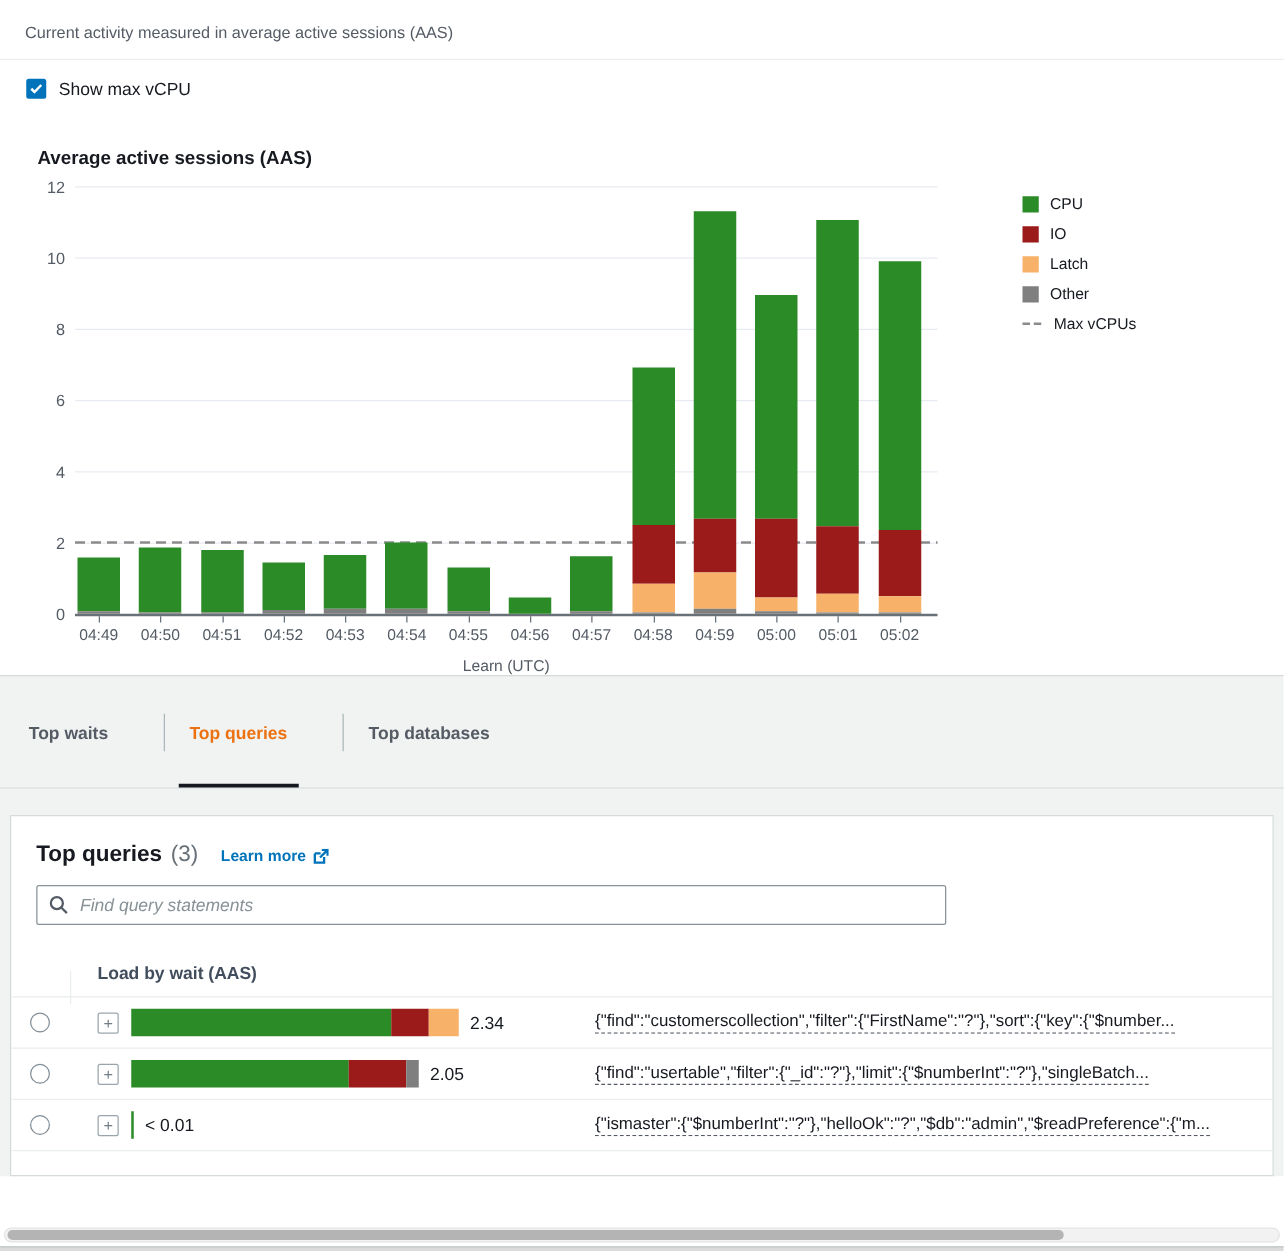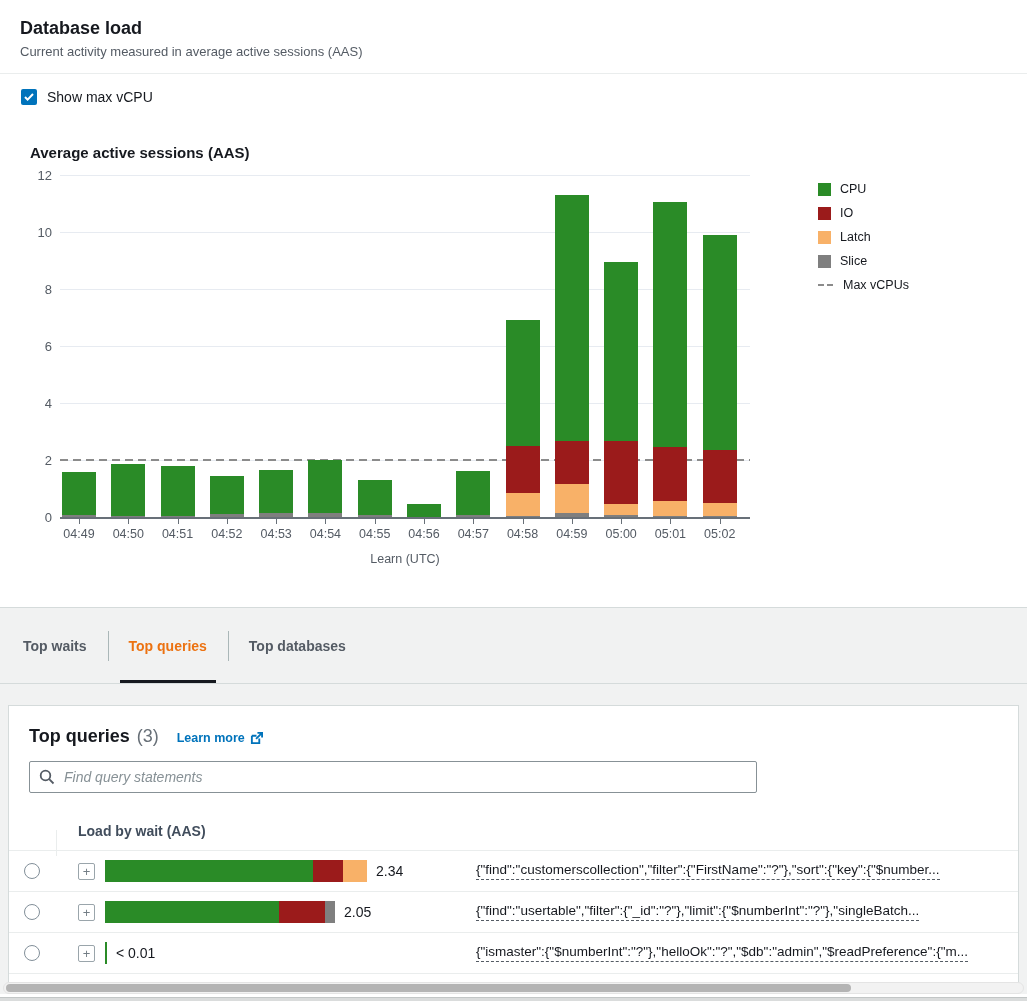--- a/index.html
+++ b/index.html
@@ -37,22 +37,22 @@
   .x-axis { position:relative; width:690px; height:26px; }
   .xtickmark { position:absolute; top:0; width:1px; height:5px; background:#687078; }
   .xlabel { position:absolute; top:8px; width:60px; margin-left:-30px; text-align:center; font-size:12.5px; color:#545b64; }
   .time-label { width:690px; text-align:center; font-size:12.5px; color:#545b64; margin-top:7px; }
   .legend { margin-left:38px; padding-top:5px; }
   .legend-item { display:flex; align-items:center; gap:9px; margin-bottom:10px; font-size:12.5px;padding-left:30px; }
   .swatch { width:13px; height:13px; flex:0 0 auto; }
   .swatch-dash { display:flex; gap:3px; align-items:center; width:16px; flex:0 0 auto; }
   .swatch-dash i { width:6px; height:2px; background:#8b8b8b; }
   
-  .tab-strip { margin-top:41px; height:77px; background:#f1f2f2; border-top:1px solid #d5dbdb; border-bottom:1px solid #d5dbdb;
-               display:flex; padding-left:2px; }
+  .tab-strip { height:91px; background:#f1f2f2; border-top:1px solid #d5dbdb; border-bottom:1px solid #d5dbdb;
+               display:flex; padding-left:2px;gap:23px; }
   .tab { position:relative; background:none; border:none; padding:0 21px; font-size:14px; font-weight:bold; color:#545b64;
          cursor:pointer; display:flex; align-items:center; font-family:"Liberation Sans", sans-serif; }
   .tab:not(:first-child)::before { content:""; position:absolute; left:0; top:50%; transform:translateY(-50%);
          width:1px; height:30px; background:#aab7b8; }
   .tab.active { color:#ec7211; }
   .tab.active::after { content:""; position:absolute; left:12px; right:12px; bottom:0; height:3px; background:#16191f; }
   
   .below { background:#f1f2f2; height:310px; padding:21px 8px 0; }
   .card { background:#fff; border:1px solid #d5dbdb; height:100%; position:relative; }
   .card-header { padding:20px 20px 0; display:flex; align-items:baseline; }
@@ -87,21 +87,20 @@
   .hscroll { position:absolute; left:3px; right:3px; bottom:7px; height:12px; background:#f2f2f2;
              border:1px solid #e4e4e4; border-radius:7px; }
   .hscroll-thumb { width:845px; height:8px; margin:1px 0 0 2px; background:#b4b4b4; border-radius:5px; cursor:pointer; }
   .bottom-strip { position:absolute; left:0; right:0; bottom:0; height:4px; background:#dadcdc; border-top:1px solid #c2c6c6; }
 </style>
 </head>
 <body>
 
 <div class="page-header">
   <div>
-    <h1 class="page-title">Database load</h1>
     <div class="page-subtitle">Current activity measured in average active sessions (AAS)</div>
   </div>
 </div>
 
 <div class="checkbox-row">
   <span class="checkbox">
     <svg width="10" height="8" viewBox="0 0 10 8">
       <path d="M1 4 L3.6 6.6 L9 1" stroke="#fff" stroke-width="2" fill="none"></path>
     </svg>
   </span>
@@ -232,21 +231,21 @@
       <div class="legend-item">
         <span class="swatch" style="background: rgb(155, 27, 27);"></span>
         <span>IO</span>
       </div>
       <div class="legend-item">
         <span class="swatch" style="background: rgb(248, 177, 104);"></span>
         <span>Latch</span>
       </div>
       <div class="legend-item">
         <span class="swatch" style="background: rgb(127, 127, 127);"></span>
-        <span>Slice</span>
+        <span>Other</span>
       </div>
       <div class="legend-item">
         <span class="swatch-dash">
           <i></i>
           <i></i>
         </span>
         <span>Max vCPUs</span>
       </div>
     </div>
 </div>

